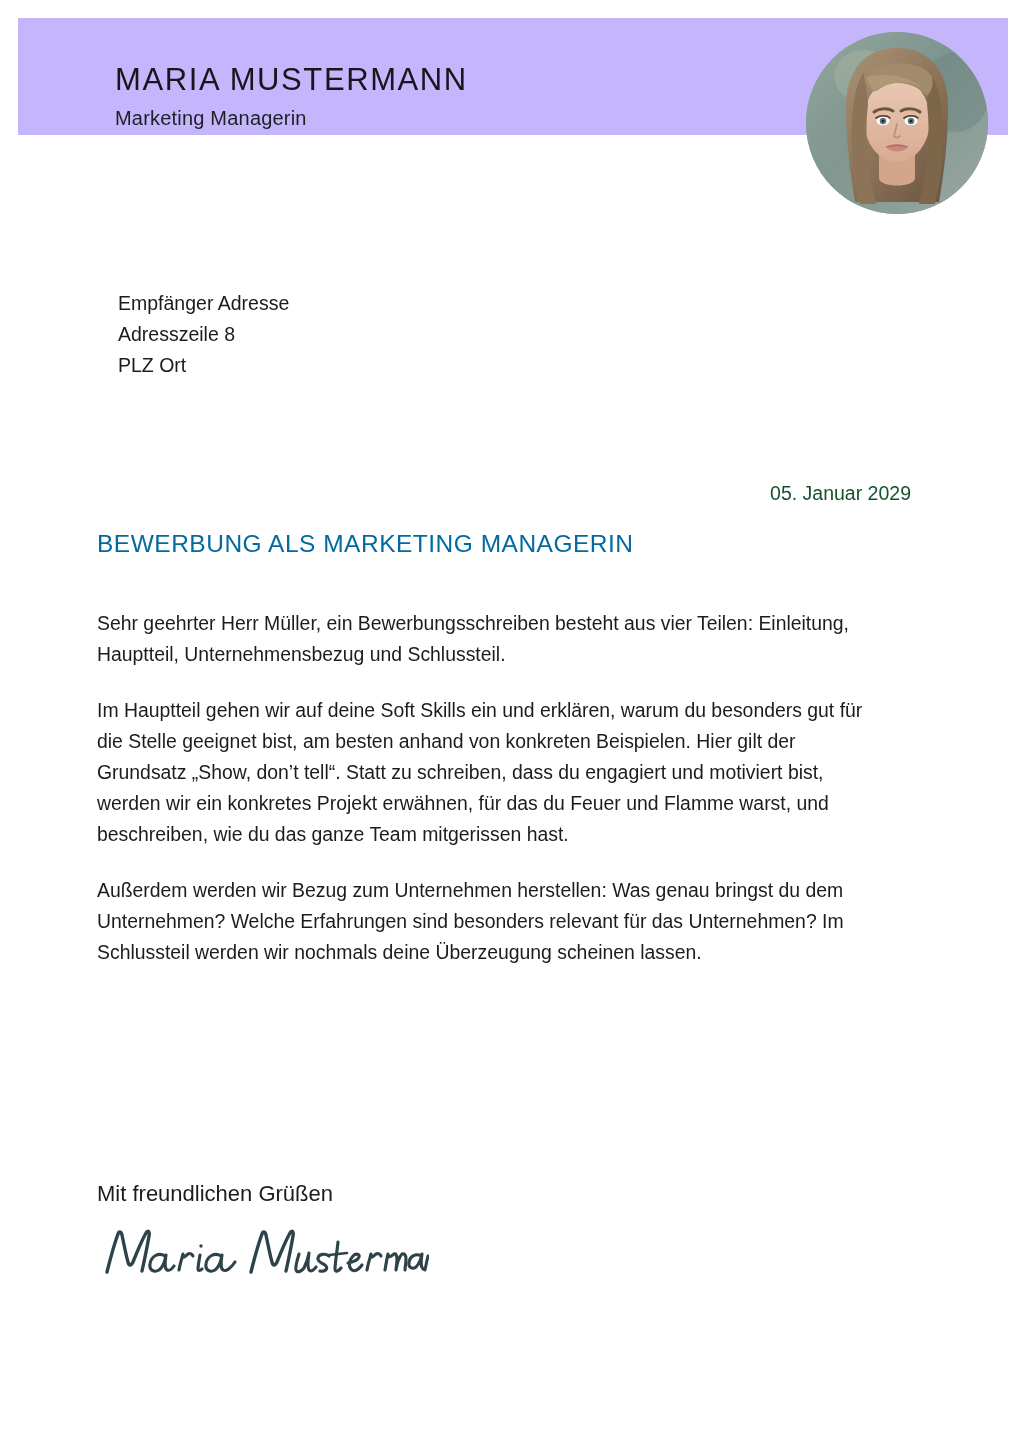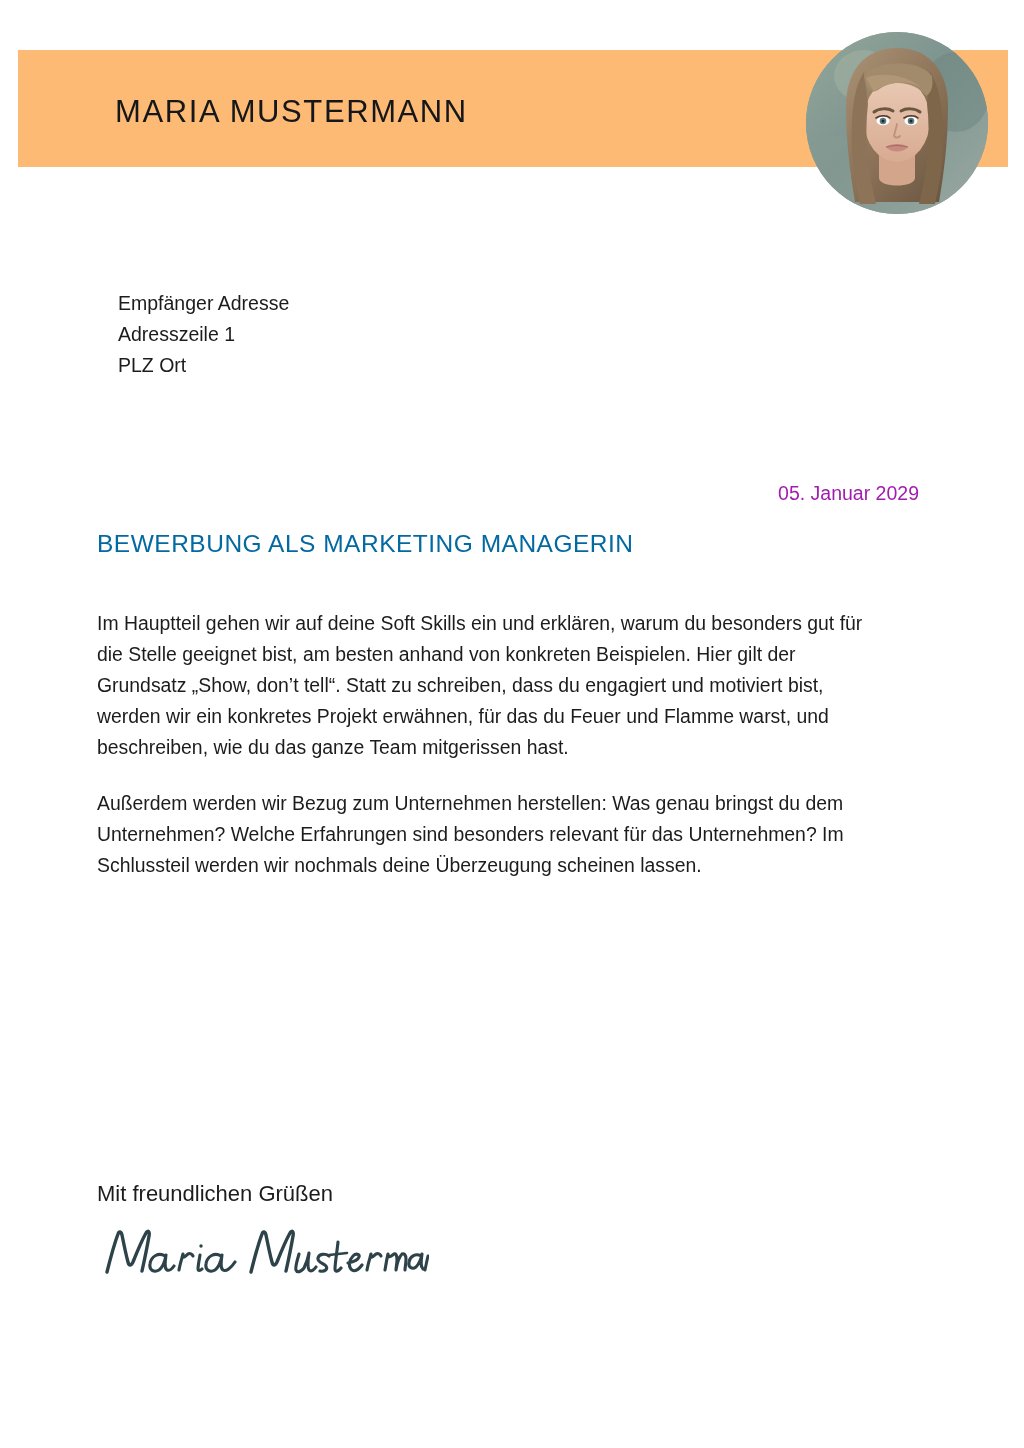--- a/index.html
+++ b/index.html
@@ -19,22 +19,21 @@
     -webkit-font-smoothing: antialiased;
   }
 
   
   .header-band {
     position: absolute;
     left: 18px;
     top: 18px;
     width: 990px;
     height: 117px;
-    background: #fdba74;
-    margin-top: 32px;
+    background: #c4b5fd;
   }
   .header-text {
     position: absolute;
     left: 97px;
     top: 44px;
     width: 640px;
   }
   .header-name {
     font-size: 31px;
     font-weight: 400;
@@ -81,26 +80,26 @@
     font-size: 19.5px;
     line-height: 31px;
     color: #1c1c1c;
     margin-left: 20px;
   }
   .address-line { white-space: nowrap; }
 
   .date-line {
     position: absolute;
     top: 479px;
-    left: 16px;
+    left: 8px;
     width: 806px;
     text-align: right;
     font-size: 19.5px;
     line-height: 28px;
-    color: #a21caf;
+    color: #14532d;
   }
 
   .subject {
     position: absolute;
     top: 527px;
     left: 0;
     font-size: 24.5px;
     letter-spacing: 0.5px;
     line-height: 34px;
     color: #0369a1;
@@ -140,20 +139,21 @@
   .signature svg { display: block; width: 100%; height: 100%; }
 </style>
 </head>
 <body>
 
 <div class="page">
 
   <div class="header-band">
     <div class="header-text">
       <div class="header-name">MARIA MUSTERMANN</div>
+      <div class="header-role">Marketing Managerin</div>
     </div>
   </div>
 
   <div class="portrait">
     <svg viewBox="0 0 182 182" preserveAspectRatio="xMidYMid slice">
       <defs>
         <linearGradient id="bgGrad" x1="0" y1="0" x2="1" y2="1">
           <stop offset="0%" stop-color="#93a79a"></stop>
           <stop offset="45%" stop-color="#7e948f"></stop>
           <stop offset="100%" stop-color="#9aa9a2"></stop>
@@ -204,29 +204,31 @@
 
       <path d="M80 115 C85 111 97 111 102 115 C97 121 85 121 80 115 Z" fill="#c88a7e"></path>
       <path d="M80 115 C87 113 95 113 102 115" stroke="#a96d63" stroke-width="1.2" fill="none"></path>
     </svg>
   </div>
 
   <div class="content">
 
     <div class="address-block">
       <div class="address-line">Empfänger Adresse</div>
-      <div class="address-line">Adresszeile 1</div>
+      <div class="address-line">Adresszeile 8</div>
       <div class="address-line">PLZ Ort</div>
     </div>
 
     <div class="date-line">05. Januar 2029</div>
 
     <div class="subject">BEWERBUNG ALS MARKETING MANAGERIN</div>
 
     <div class="letter-body">
+      <p class="para">Sehr geehrter Herr Müller,
+ein Bewerbungsschreiben besteht aus vier Teilen: Einleitung, Hauptteil, Unternehmensbezug und Schlussteil.</p>
       <p class="para">Im Hauptteil gehen wir auf deine Soft Skills ein und erklären, warum du besonders gut für die Stelle geeignet bist, am besten anhand von konkreten Beispielen. Hier gilt der Grundsatz „Show, don’t tell“. Statt zu schreiben, dass du engagiert und motiviert bist, werden wir ein konkretes Projekt erwähnen, für das du Feuer und Flamme warst, und beschreiben, wie du das ganze Team mitgerissen hast.</p>
       <p class="para">Außerdem werden wir Bezug zum Unternehmen herstellen: Was genau bringst du dem Unternehmen? Welche Erfahrungen sind besonders relevant für das Unternehmen?
 Im Schlussteil werden wir nochmals deine Überzeugung scheinen lassen.</p>
     </div>
 
     <div class="closing">Mit freundlichen Grüßen</div>
 
     <div class="signature">
       <svg viewBox="0 0 330 62">
         <g fill="none" stroke="#2d4349" stroke-linecap="round" stroke-linejoin="round">

